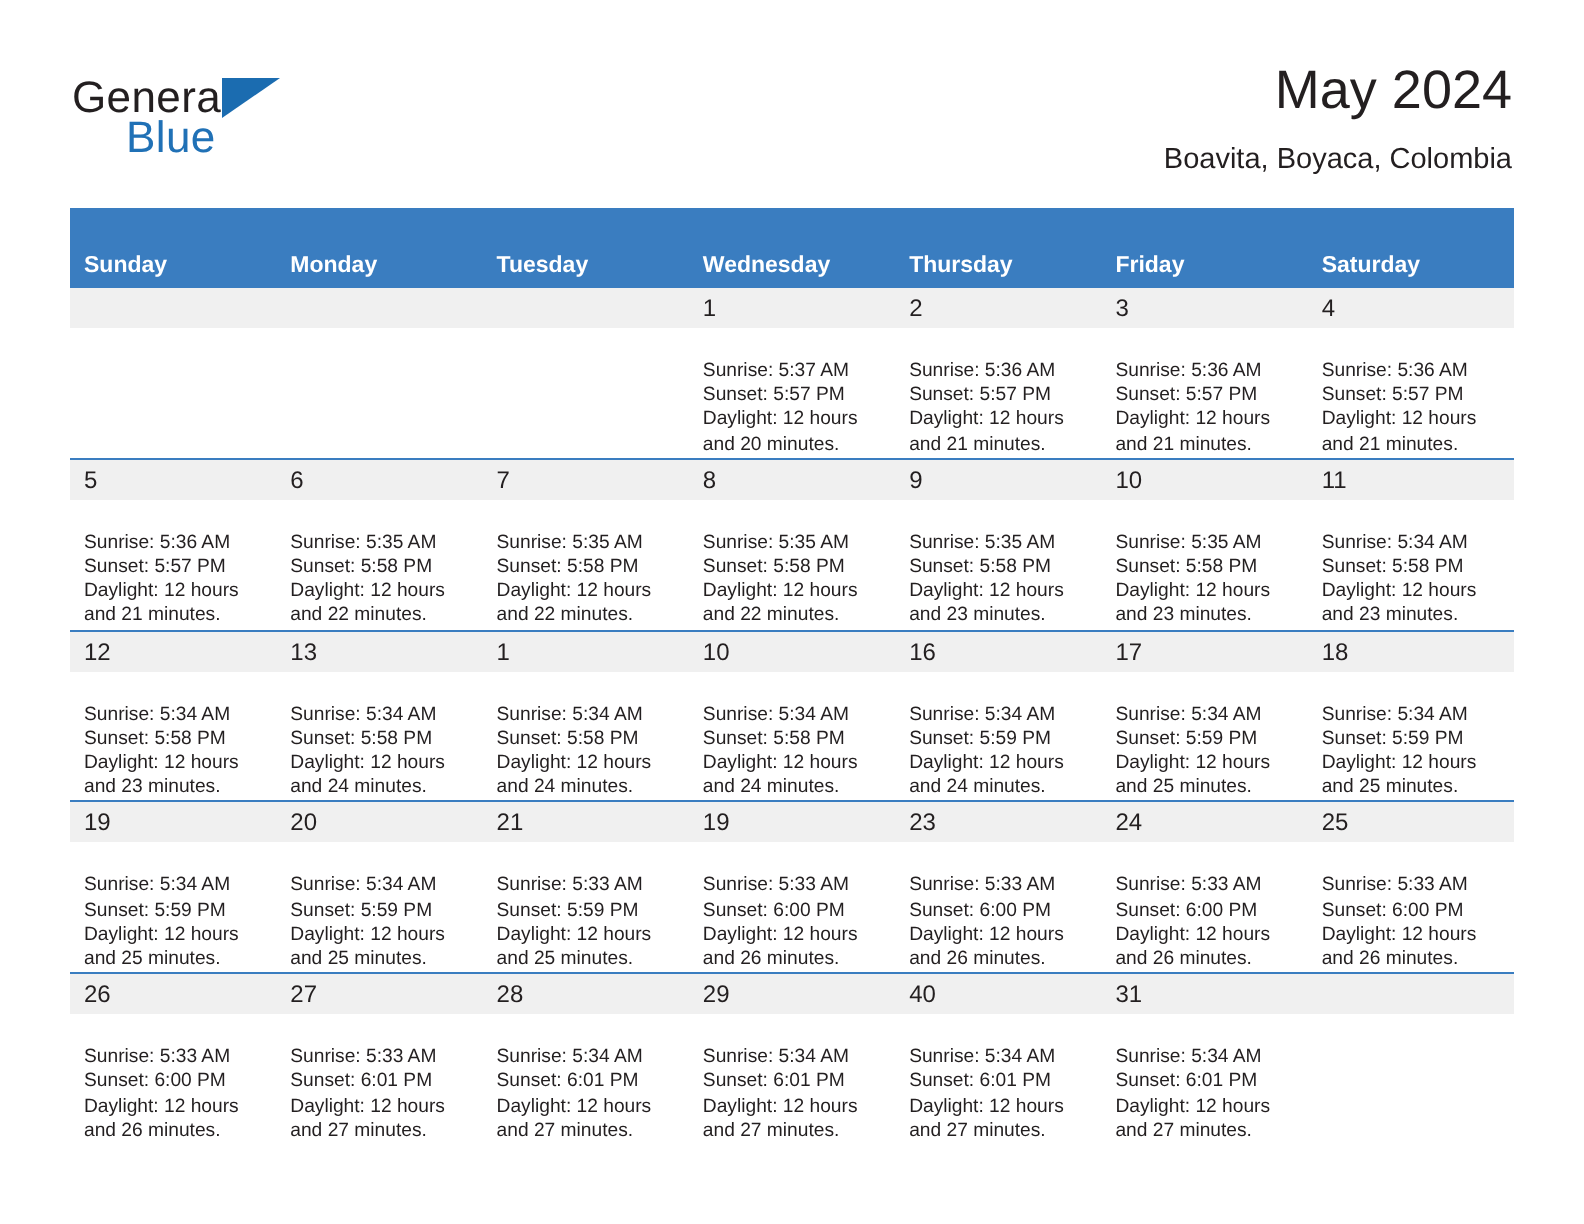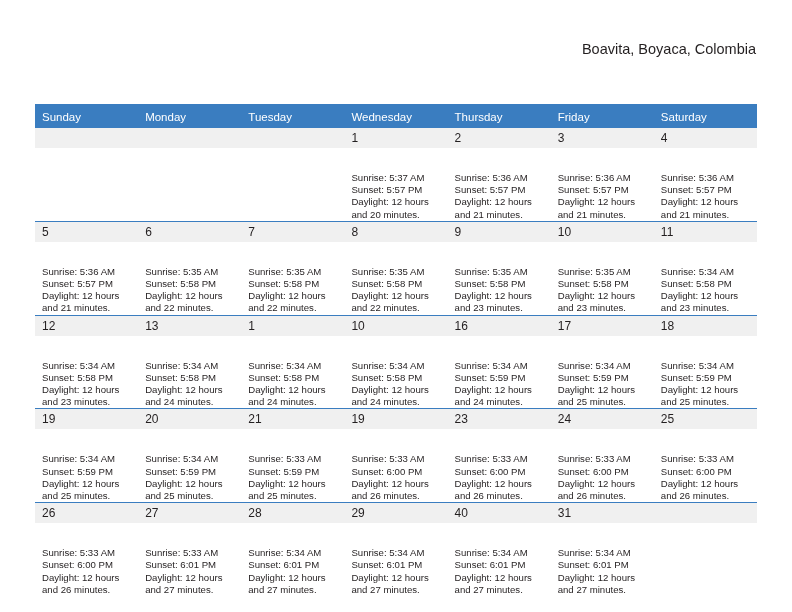--- a/index.html
+++ b/index.html
@@ -92,23 +92,23 @@
     left: 35px;
     top: 104px;
     width: 722px;
     border-collapse: collapse;
     table-layout: fixed;
   }
   .calendar th {
     background: #3a7dc0;
     color: #ffffff;
     font-size: 11.5px;
-    font-weight: normal;
+    font-weight: bold;
     text-align: left;
-    padding: 7px 0 5px 7px;
+    padding: 23px 0 5px 7px;
     height: 11px;
     border: none;
   }
   .calendar td {
     width: 103.1px;
     height: 75px;
     vertical-align: top;
     padding: 0;
     border: none;
     border-top: 1px solid #3a7dc0;
@@ -124,39 +124,44 @@
     color: #231f20;
     padding: 3px 0 3px 7px;
     height: 14px;
     line-height: 14px;
     box-sizing: content-box;
   }
   .daynum.empty {
     color: transparent;
   }
   .details {
-    padding: 4px 6px 0 7px;
+    padding: 16px 6px 0 7px;
     font-size: 9.6px;
     line-height: 12.2px;
     color: #231f20;
-    margin-top: 20px;
   }
   .details div {
     white-space: nowrap;
   }
 </style>
 </head>
 <body>
 
 <div class="page">
 
   <div class="header">
 
+    <div class="logo">
+      <span class="logo-general">General</span>
+      <span class="logo-triangle"></span>
+      <span class="logo-blue">Blue</span>
+    </div>
 
     <div class="title-block">
+      <h1 class="month-title">May 2024</h1>
       <div class="location">Boavita, Boyaca, Colombia</div>
     </div>
 
   </div>
 
   <table class="calendar">
     <thead>
       <tr id="weekday-row">
           <th>Sunday</th>
           <th>Monday</th>

